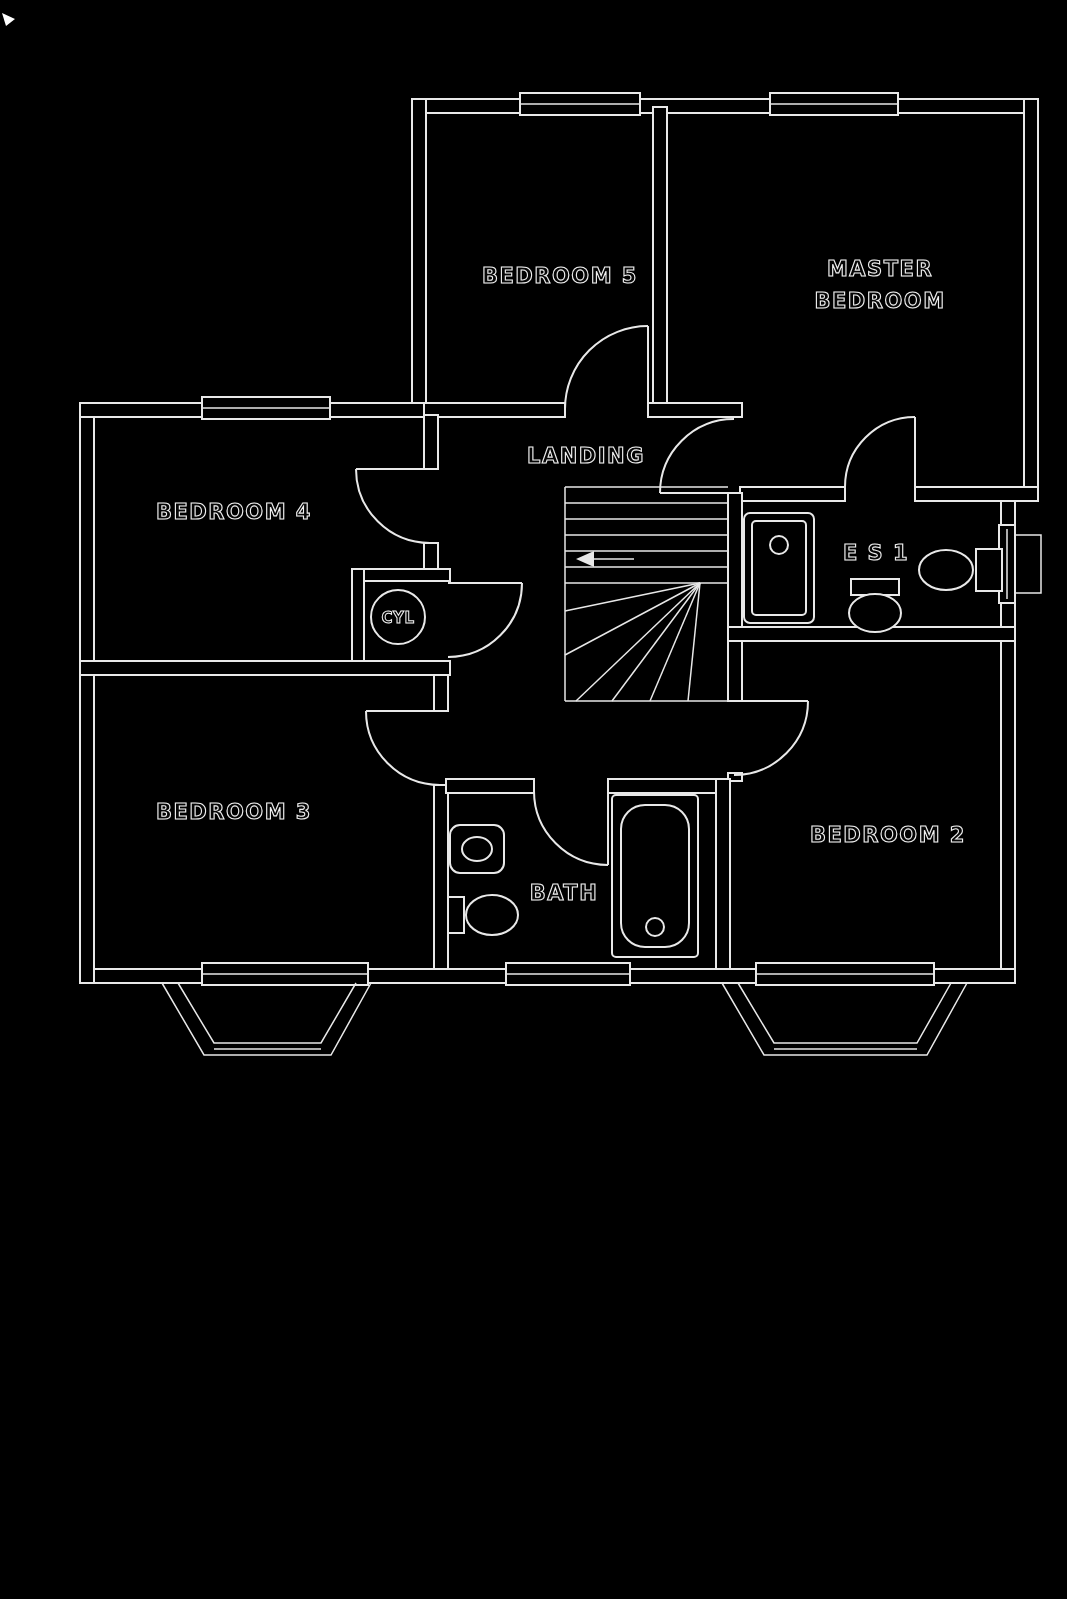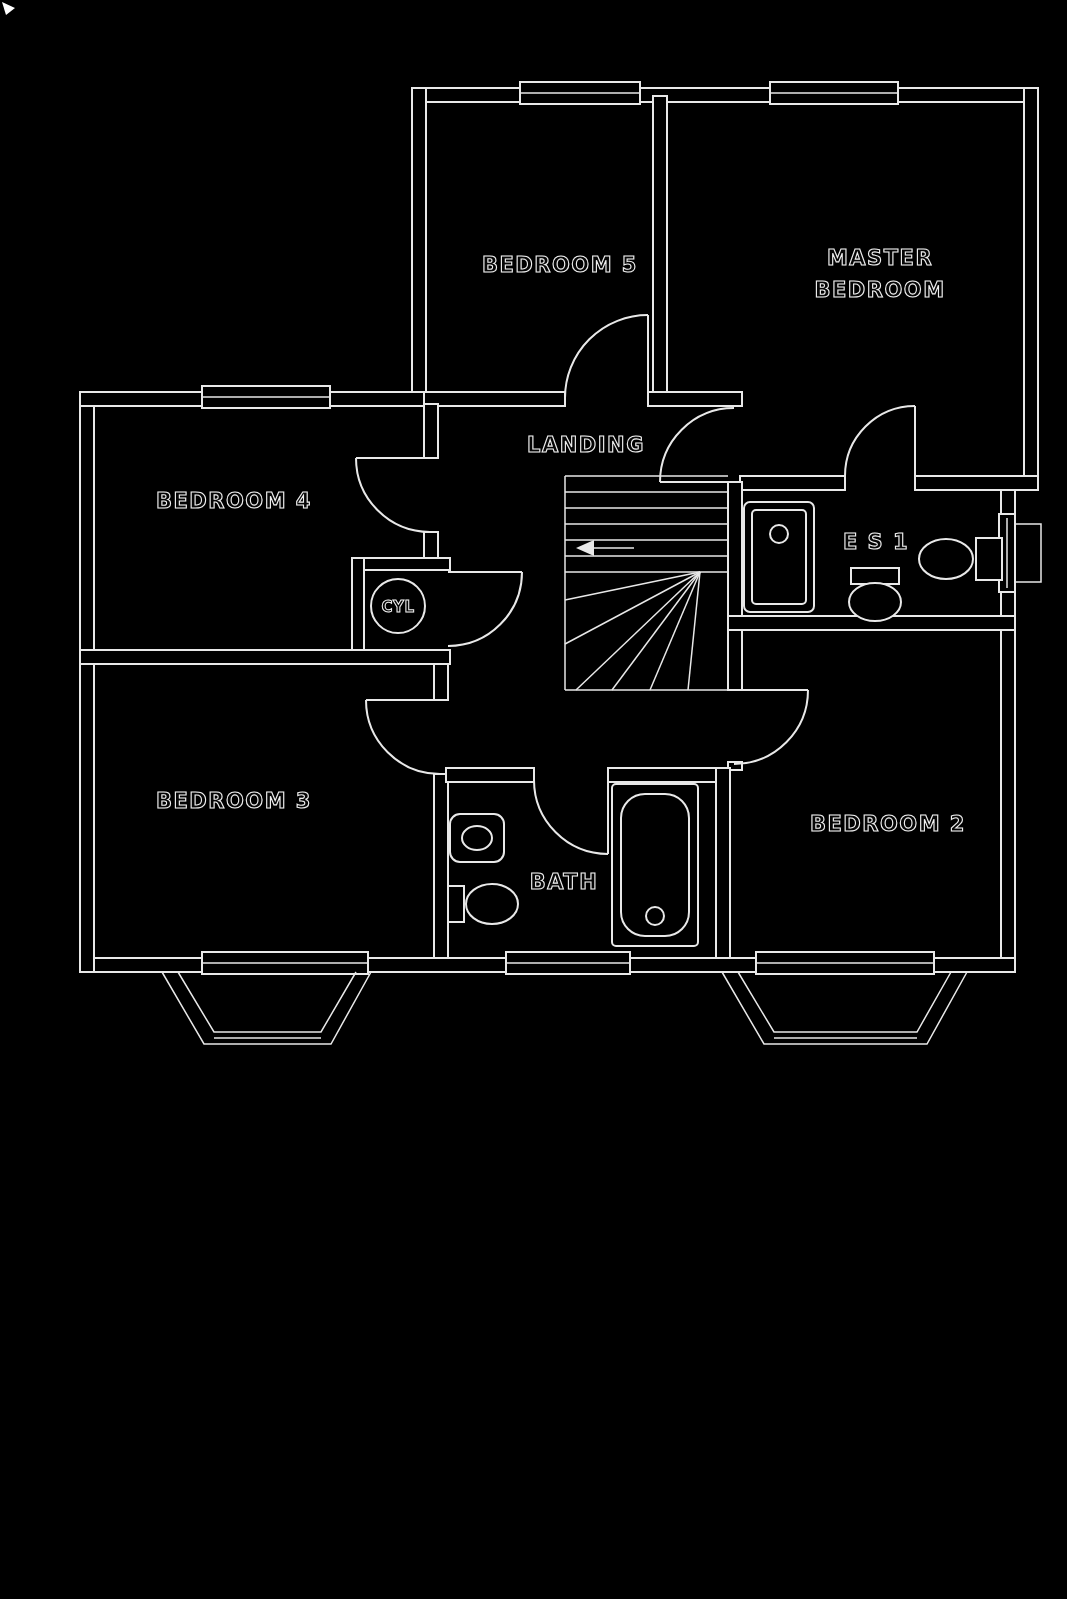--- a/index.html
+++ b/index.html
@@ -1,16 +1,16 @@
 <!DOCTYPE html>
 <html><head>
 <meta charset="utf-8">
 <style>
   html,body{margin:0;padding:0;background:#000;}
-  .page{position:relative;width:1067px;height:1360px;background:#000;overflow:hidden;}
+  .page{position:relative;width:1067px;height:1360px;background:#000;overflow:hidden;margin-top:11px;}
   svg{display:block;}
   .wall{fill:#000;stroke:#e8e8e8;stroke-width:2;}
   .win{fill:#000;stroke:#e8e8e8;stroke-width:2;}
   .winline{stroke:#e8e8e8;stroke-width:1.5;fill:none;}
   .door{fill:none;stroke:#e8e8e8;stroke-width:2;}
   .thin{stroke:#e8e8e8;stroke-width:1.5;fill:none;}
   .fix{fill:#000;stroke:#e8e8e8;stroke-width:2;}
   .lbl{font-family:"DejaVu Sans",sans-serif;font-weight:bold;font-size:21px;
        letter-spacing:1.5px;fill:#060606;stroke:#f0f0f0;stroke-width:1.1px;
        text-anchor:middle;}

